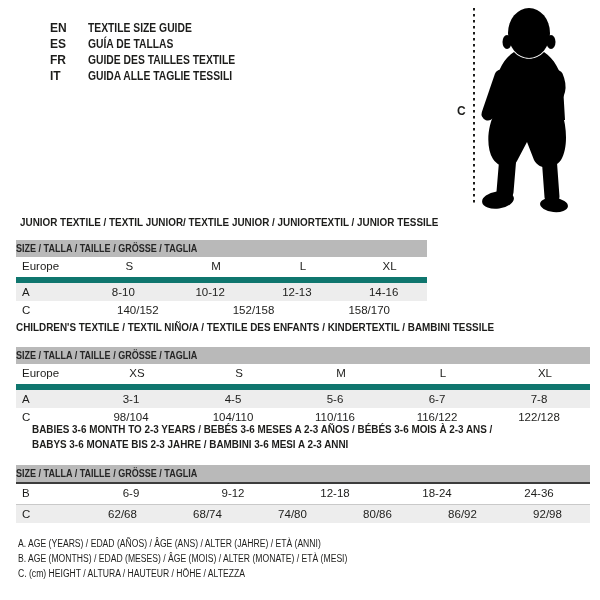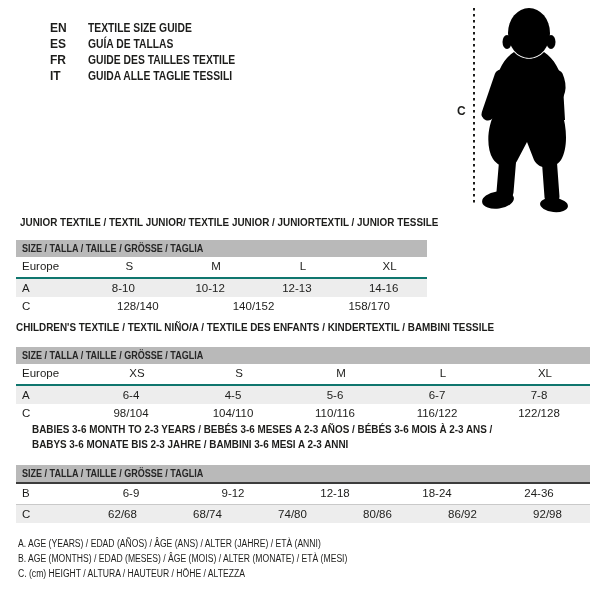--- a/index.html
+++ b/index.html
@@ -19,27 +19,27 @@
   .lang-code { width:38px; flex:0 0 38px; }
 
   
   .figure { position:absolute; left:450px; top:0; width:150px; height:215px; }
   .figure svg { position:absolute; left:0; top:0; }
   .c-label { position:absolute; left:7px; top:104px; font-weight:bold; font-size:12px; }
 
   
   .tbl-title { position:absolute; font-weight:bold; font-size:11.5px; line-height:15px; }
   .stable { position:absolute; }
-  .size-bar { background:#b9b9b9; height:17px; line-height:17px; padding-left:6px;
+  .size-bar { background:#b9b9b9; height:17px; line-height:17px; 
               font-weight:bold; font-size:10.5px; color:#262626; }
   .bar-dark { border-bottom:2px solid #3c3c3c; }
   .t-row { display:flex; font-size:11.5px; background:#fff; }
   .t-row.h20 { height:20px; line-height:18px; }
   .t-row.h18 { height:18px; line-height:18px; }
-  .t-row.b-dark  { border-bottom:2px solid #0f766e;gap:12px; }
+  .t-row.b-dark  { border-bottom:6px solid #0f766e;gap:12px; }
   .t-row.b-light { border-bottom:1px solid #c9c9c9; }
   .t-row.shaded { background:#ededed; }
   .t-label { flex:0 0 58px; padding-left:6px; text-align:left; }
   .t-cell { flex:1 1 0; text-align:center; }
 
   #title0 { left:20px; top:215px; }
   #table0 { left:16px; top:240px; width:411px; }
   #title1 { left:16px; top:320px;text-align:center; }
   #table1 { left:16px; top:347px; width:574px; }
   #title2 { left:32px; top:422px; }
@@ -105,40 +105,40 @@
       </div>
       <div class="t-row h18 shaded">
         <span class="t-label">A</span>
         <span class="t-cell">8-10</span>
         <span class="t-cell">10-12</span>
         <span class="t-cell">12-13</span>
         <span class="t-cell">14-16</span>
       </div>
       <div class="t-row h18">
         <span class="t-label">C</span>
-        <span class="t-cell">128/140</span>
         <span class="t-cell">140/152</span>
+        <span class="t-cell">152/158</span>
         <span class="t-cell">158/170</span>
       </div>
     </div>
 
   <div class="tbl-title" id="title1"><div class="cond">CHILDREN'S TEXTILE / TEXTIL NIÑO/A / TEXTILE DES ENFANTS / KINDERTEXTIL / BAMBINI TESSILE</div></div>
   <div class="stable" id="table1">
       <div class="size-bar"><span class="cond">SIZE / TALLA / TAILLE / GRÖSSE / TAGLIA</span></div>
       <div class="t-row h20 b-dark">
         <span class="t-label">Europe</span>
         <span class="t-cell">XS</span>
         <span class="t-cell">S</span>
         <span class="t-cell">M</span>
         <span class="t-cell">L</span>
         <span class="t-cell">XL</span>
       </div>
       <div class="t-row h18 shaded">
         <span class="t-label">A</span>
-        <span class="t-cell">6-4</span>
+        <span class="t-cell">3-1</span>
         <span class="t-cell">4-5</span>
         <span class="t-cell">5-6</span>
         <span class="t-cell">6-7</span>
         <span class="t-cell">7-8</span>
       </div>
       <div class="t-row h18">
         <span class="t-label">C</span>
         <span class="t-cell">98/104</span>
         <span class="t-cell">104/110</span>
         <span class="t-cell">110/116</span>

